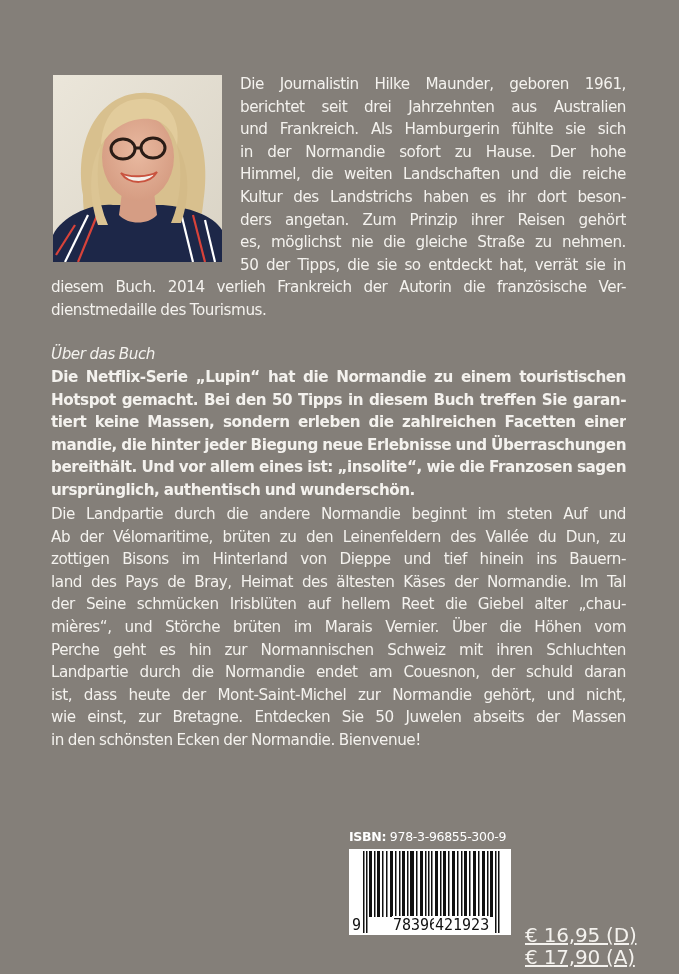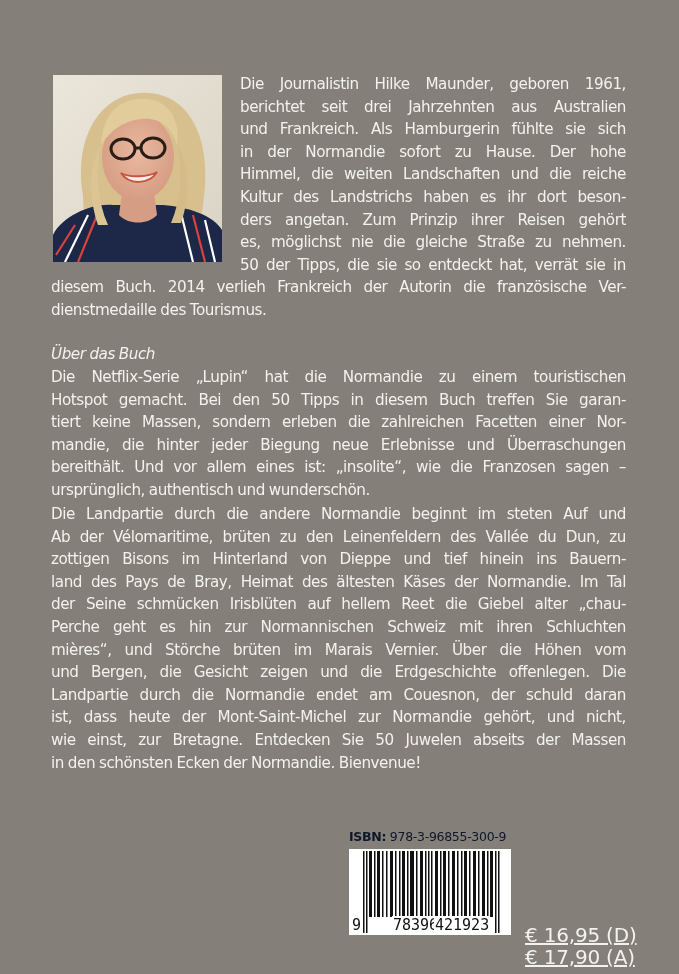--- a/index.html
+++ b/index.html
@@ -23,25 +23,25 @@
     word-spacing: -0.5px;
     line-height: 22.6px;
     text-align: justify;
     text-align-last: left;
   }
   .line { display: block; white-space: nowrap; height: 22.6px; }
   .jline { display: block; text-align: justify; text-align-last: justify; white-space: normal; height: 22.6px; overflow: hidden; }
   .bio-right { position: absolute; left: 240px; top: 73px; width: 386px; }
   .bio-full { position: absolute; left: 51px; top: 276px; width: 575px; }
   .heading { position: absolute; left: 51px; top: 343px; font-style: italic; }
-  .sec1 { position: absolute; left: 51px; top: 366px; width: 575px; }
+  .sec1 { position: absolute; left: 51px; top: 366px; width: 575px; font-weight: bold; }
   .sec2 { position: absolute; left: 51px; top: 503px; width: 575px; }
   .isbn {
     position: absolute; left: 349px; top: 829px;
-    font-size: 12.5px; letter-spacing: -0.3px; color: #0f172a;
+    font-size: 12.5px; letter-spacing: -0.3px; color: #ffffff;
   }
   .isbn b { font-weight: bold; }
   .barcode {
     position: absolute; left: 349px; top: 849px; width: 162px; height: 86px;
     background: #ffffff;
   }
   .barcode svg { position: absolute; left: 0; top: 0; }
   .bc-digits {
     position: absolute; left: 0; bottom: 1px; width: 162px; height: 20px;
     font-family: "DejaVu Sans Mono", monospace; font-size: 15px; color: #111;
@@ -126,23 +126,22 @@
   <span class="jline">bereithält. Und vor allem eines ist: „insolite“, wie die Franzosen sagen –</span>
   <span class="line">ursprünglich, authentisch und wunderschön.</span>
 </div>
 
 <div class="txt sec2">
   <span class="jline">Die Landpartie durch die andere Normandie beginnt im steten Auf und</span>
   <span class="jline">Ab der Vélomaritime, brüten zu den Leinenfeldern des Vallée du Dun, zu</span>
   <span class="jline">zottigen Bisons im Hinterland von Dieppe und tief hinein ins Bauern-</span>
   <span class="jline">land des Pays de Bray, Heimat des ältesten Käses der Normandie. Im Tal</span>
   <span class="jline">der Seine schmücken Irisblüten auf hellem Reet die Giebel alter „chau-</span>
+  <span class="jline">mières“, und Störche brüten im Marais Vernier. Über die Höhen vom</span>
   <span class="jline">Perche geht es hin zur Normannischen Schweiz mit ihren Schluchten</span>
-  <span class="jline">mières“, und Störche brüten im Marais Vernier. Über die Höhen vom</span>
-  <span class="jline">und Bergen, die Gesicht zeigen und die Erdgeschichte offenlegen. Die</span>
   <span class="jline">Landpartie durch die Normandie endet am Couesnon, der schuld daran</span>
   <span class="jline">ist, dass heute der Mont-Saint-Michel zur Normandie gehört, und nicht,</span>
   <span class="jline">wie einst, zur Bretagne. Entdecken Sie 50 Juwelen abseits der Massen</span>
   <span class="line">in den schönsten Ecken der Normandie. Bienvenue!</span>
 </div>
 
 <div class="isbn">
   <b>ISBN:</b>
   <span>978-3-96855-300-9</span>
 </div>

